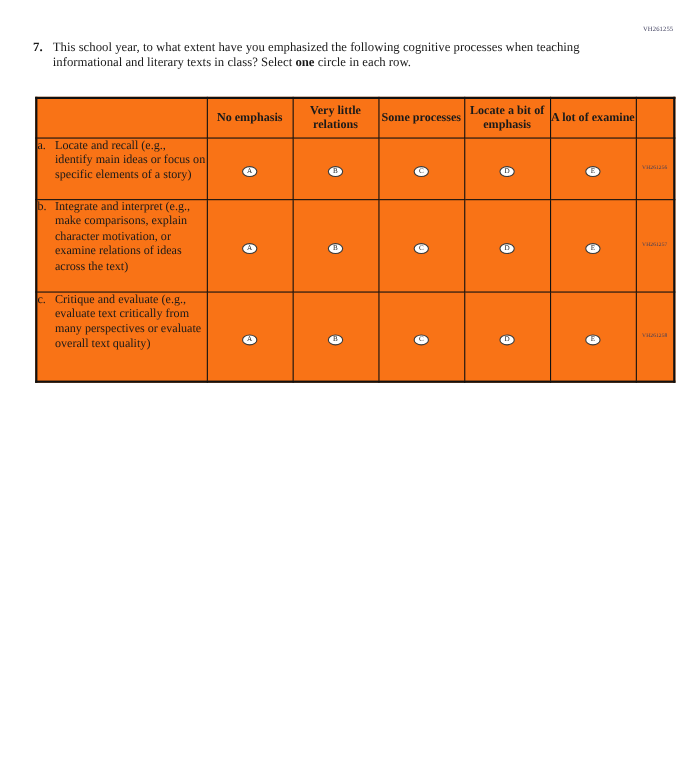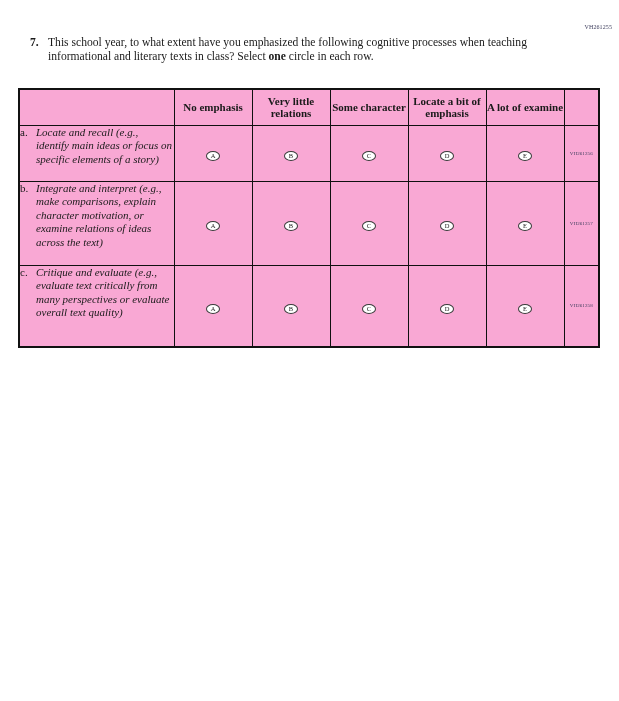--- a/index.html
+++ b/index.html
@@ -32,25 +32,25 @@
   }
   .q-text {
     font-size: 11.6px;
     line-height: 14px;
     width: 487px;
     font-family: Liberation Serif, serif;
   }
   .q-text b { font-weight: bold; }
   table.matrix {
     position: absolute;
-    top: 88px; left: 18px;
+    top: 88px; left: 32px;
     border-collapse: collapse;
     table-layout: fixed;
     width: 580px;
-    background: #f9a8d4;
+    background: #f97316;
   }
   table.matrix col.c-label { width: 155px; }
   table.matrix col.c-opt   { width: 78px; }
   table.matrix col.c-code  { width: 35px; }
   table.matrix th, table.matrix td {
     border: 1.5px solid #111;
     padding: 0;
   }
   table.matrix { border: 2px solid #111; }
   thead th {
@@ -70,21 +70,20 @@
   .label-wrap { display: flex; }
   .row-letter {
     flex: 0 0 16px;
     font-size: 11px;
     line-height: 13.5px;
   }
   .row-text {
     flex: 1 1 auto;
     font-size: 11px;
     line-height: 13.5px;
-    font-style: italic;
   }
   td.opt-cell {
     text-align: center;
     vertical-align: middle;
   }
   .oval {
     display: inline-flex;
     align-items: center;
     justify-content: center;
     width: 14px; height: 10px;
@@ -125,21 +124,21 @@
       <col class="c-opt">
       <col class="c-opt">
       <col class="c-opt">
       <col class="c-code">
   </colgroup>
   <thead>
     <tr>
       <th></th>
       <th>No emphasis</th>
       <th>Very little relations</th>
-      <th>Some character</th>
+      <th>Some processes</th>
       <th>Locate a bit of emphasis</th>
       <th>A lot of examine</th>
       <th></th>
     </tr>
   </thead>
   <tbody>
     <tr class="row-a">
       <td class="label-cell">
         <div class="label-wrap">
           <span class="row-letter">a.</span>

